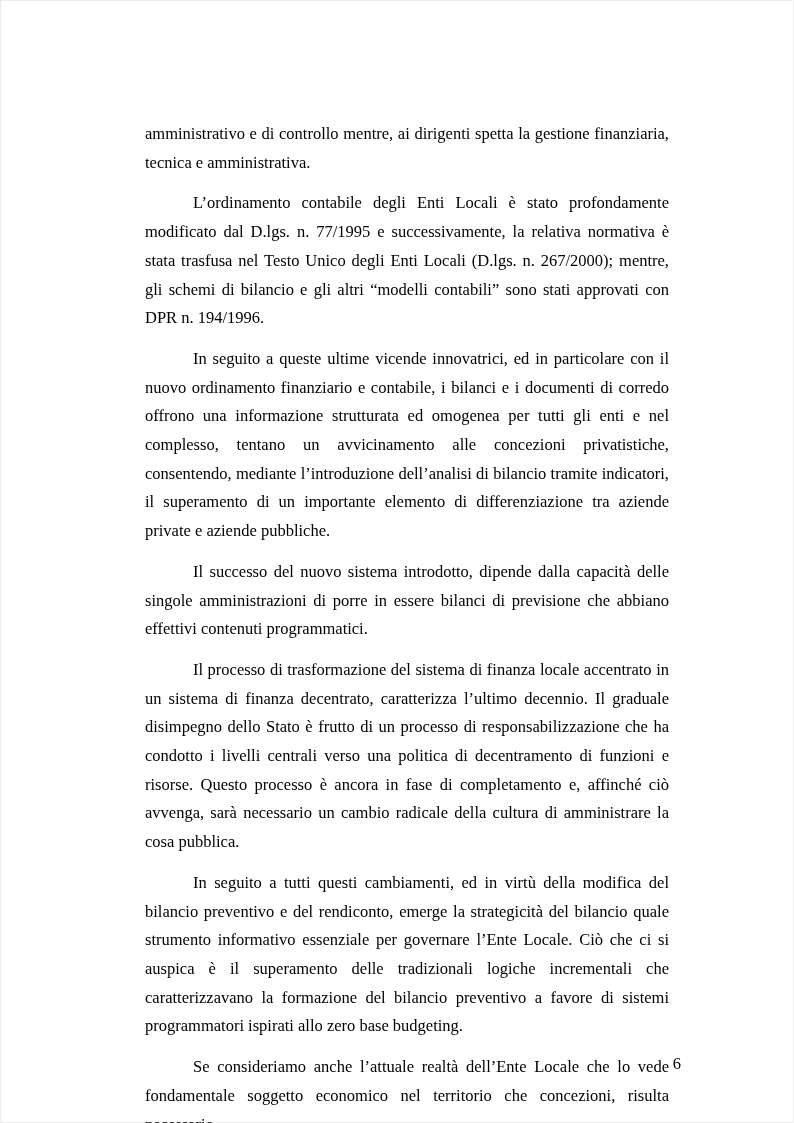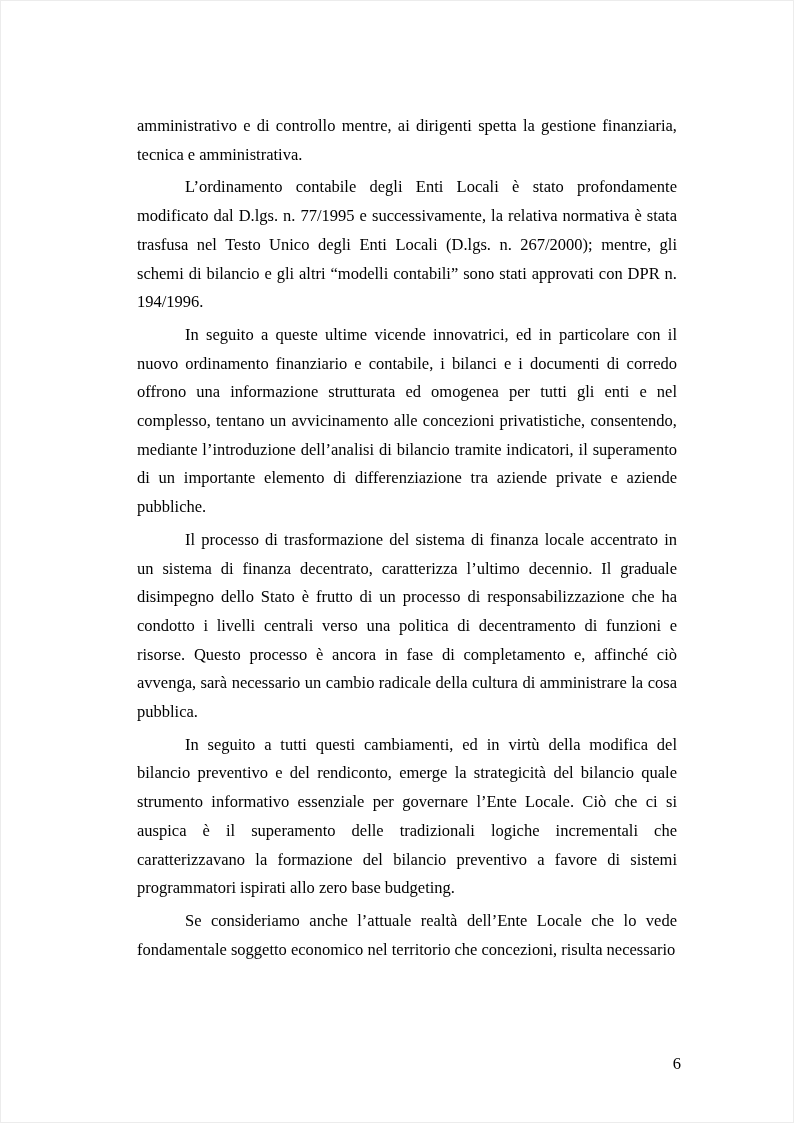--- a/index.html
+++ b/index.html
@@ -20,21 +20,21 @@
   .content {
     position: absolute;
     left: 133px;
     top: 108px;
     width: 548px;
     font-size: 16.5px;
     line-height: 28.7px;
     text-align: justify;
   }
   .content p {
-    margin: 4px;
+    margin: 12px;
     padding: 0;
     text-indent: 48px;
   }
   .content p.continuation {
     text-indent: 0;
   }
   .page-number {
     position: absolute;
     left: 133px;
     top: 1050px;
@@ -45,18 +45,19 @@
   }
 </style>
 </head>
 <body>
 
 <div class="page">
   <div class="content">
     <p class="continuation">amministrativo e di controllo mentre, ai dirigenti spetta la gestione finanziaria, tecnica e amministrativa.</p>
     <p>L’ordinamento contabile degli Enti Locali è stato profondamente modificato dal D.lgs. n. 77/1995 e successivamente, la relativa normativa è stata trasfusa nel Testo Unico degli Enti Locali (D.lgs. n. 267/2000); mentre, gli schemi di bilancio e gli altri “modelli contabili” sono stati approvati con DPR n. 194/1996.</p>
     <p>In seguito a queste ultime vicende innovatrici, ed in particolare con il nuovo ordinamento finanziario e contabile, i bilanci e i documenti di corredo offrono una informazione strutturata ed omogenea per tutti gli enti e nel complesso, tentano un avvicinamento alle concezioni privatistiche, consentendo, mediante l’introduzione dell’analisi di bilancio tramite indicatori, il superamento di un importante elemento di differenziazione tra aziende private e aziende pubbliche.</p>
+    <p>Il successo del nuovo sistema introdotto, dipende dalla capacità delle singole amministrazioni di porre in essere bilanci di previsione che abbiano effettivi contenuti programmatici.</p>
     <p>Il processo di trasformazione del sistema di finanza locale accentrato in un sistema di finanza decentrato, caratterizza l’ultimo decennio. Il graduale disimpegno dello Stato è frutto di un processo di responsabilizzazione che ha condotto i livelli centrali verso una politica di decentramento di funzioni e risorse. Questo processo è ancora in fase di completamento e, affinché ciò avvenga, sarà necessario un cambio radicale della cultura di amministrare la cosa pubblica.</p>
     <p>In seguito a tutti questi cambiamenti, ed in virtù della modifica del bilancio preventivo e del rendiconto, emerge la strategicità del bilancio quale strumento informativo essenziale per governare l’Ente Locale. Ciò che ci si auspica è il superamento delle tradizionali logiche incrementali che caratterizzavano la formazione del bilancio preventivo a favore di sistemi programmatori ispirati allo zero base budgeting.</p>
     <p>Se consideriamo anche l’attuale realtà dell’Ente Locale che lo vede fondamentale soggetto economico nel territorio che concezioni, risulta necessario</p>
   </div>
   <div class="page-number">6</div>
 </div>
 
 </body></html>

